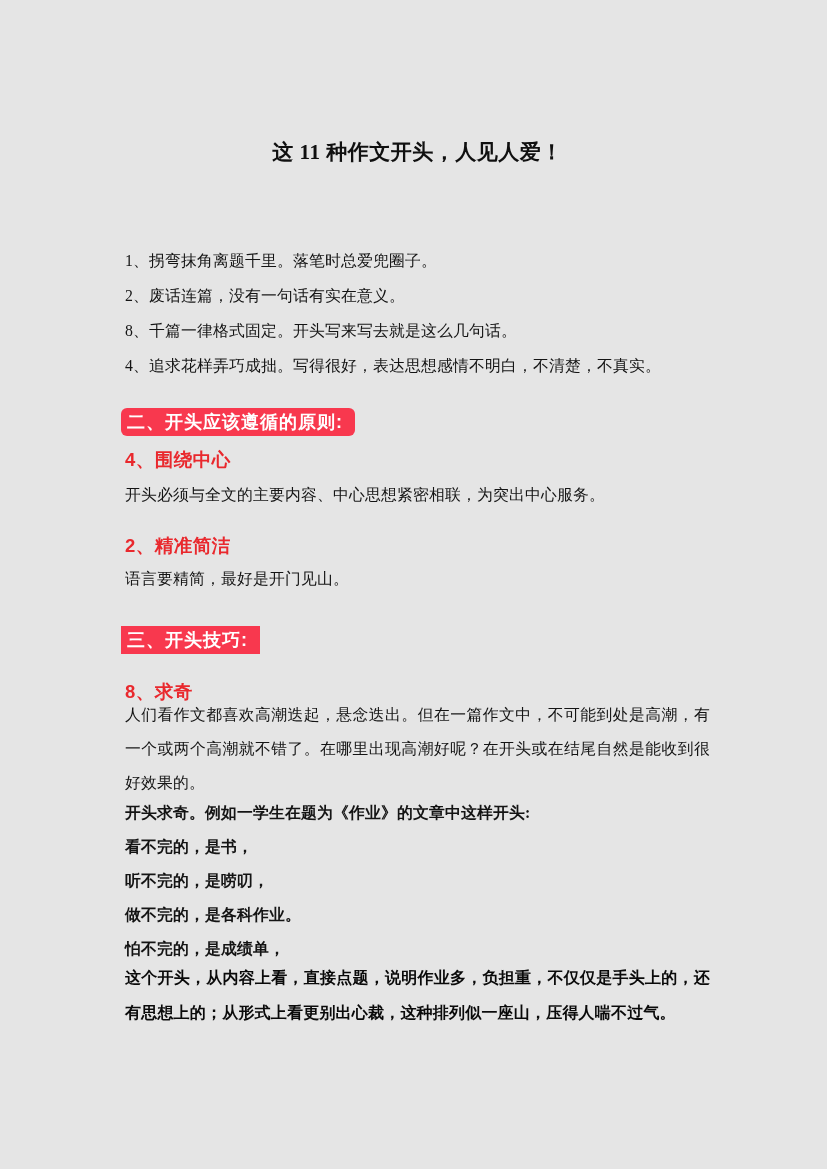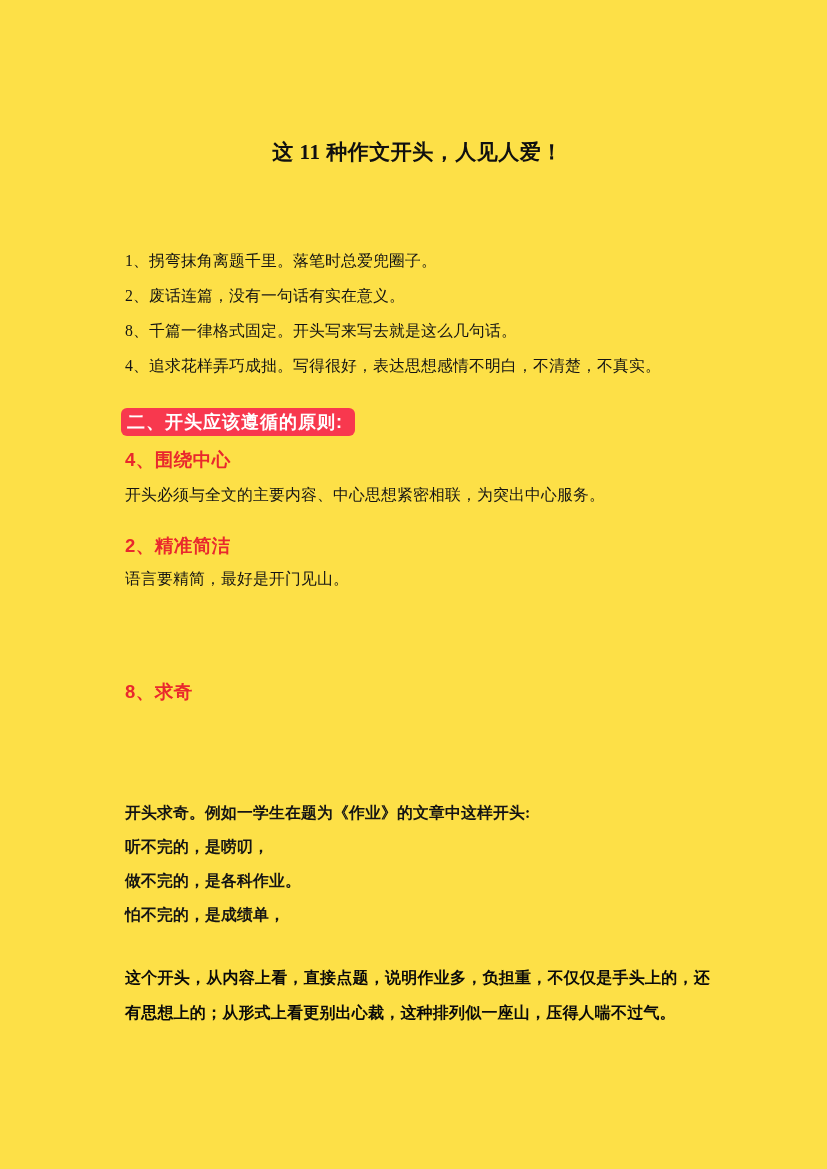--- a/index.html
+++ b/index.html
@@ -1,20 +1,20 @@
 <!DOCTYPE html>
 <html><head>
 <meta charset="utf-8">
 <style>
   html, body { margin: 0; padding: 0; background: #ffffff; }
   .page {
     position: relative;
     width: 827px;
     height: 1169px;
-    background: #fde047;
+    background: #e5e5e5;
     overflow: hidden;
     font-family: "Liberation Serif", serif;
     color: #141414;
   }
   .abs {
     position: absolute;
     left: 125px;
     width: 585px;
     margin: 0;
   }
@@ -111,25 +111,28 @@
   </div>
 
   <div class="banner b2">二、开头应该遵循的原则:</div>
 
   <h3 class="abs subhead s1">4、围绕中心</h3>
   <p class="abs bodyline p1">开头必须与全文的主要内容、中心思想紧密相联，为突出中心服务。</p>
 
   <h3 class="abs subhead s2">2、精准简洁</h3>
   <p class="abs bodyline p2">语言要精简，最好是开门见山。</p>
 
+  <div class="banner b3">三、开头技巧:</div>
 
   <h3 class="abs subhead s3">8、求奇</h3>
+  <p class="abs para1">人们看作文都喜欢高潮迭起，悬念迭出。但在一篇作文中，不可能到处是高潮，有一个或两个高潮就不错了。在哪里出现高潮好呢？在开头或在结尾自然是能收到很好效果的。</p>
 
   <div class="abs example">
     <p>开头求奇。例如一学生在题为《作业》的文章中这样开头:</p>
+    <p>看不完的，是书，</p>
     <p>听不完的，是唠叨，</p>
     <p>做不完的，是各科作业。</p>
     <p>怕不完的，是成绩单，</p>
   </div>
 
   <p class="abs commentary">这个开头，从内容上看，直接点题，说明作业多，负担重，不仅仅是手头上的，还有思想上的；从形式上看更别出心裁，这种排列似一座山，压得人喘不过气。</p>
 
 </div>
 
 </body></html>

